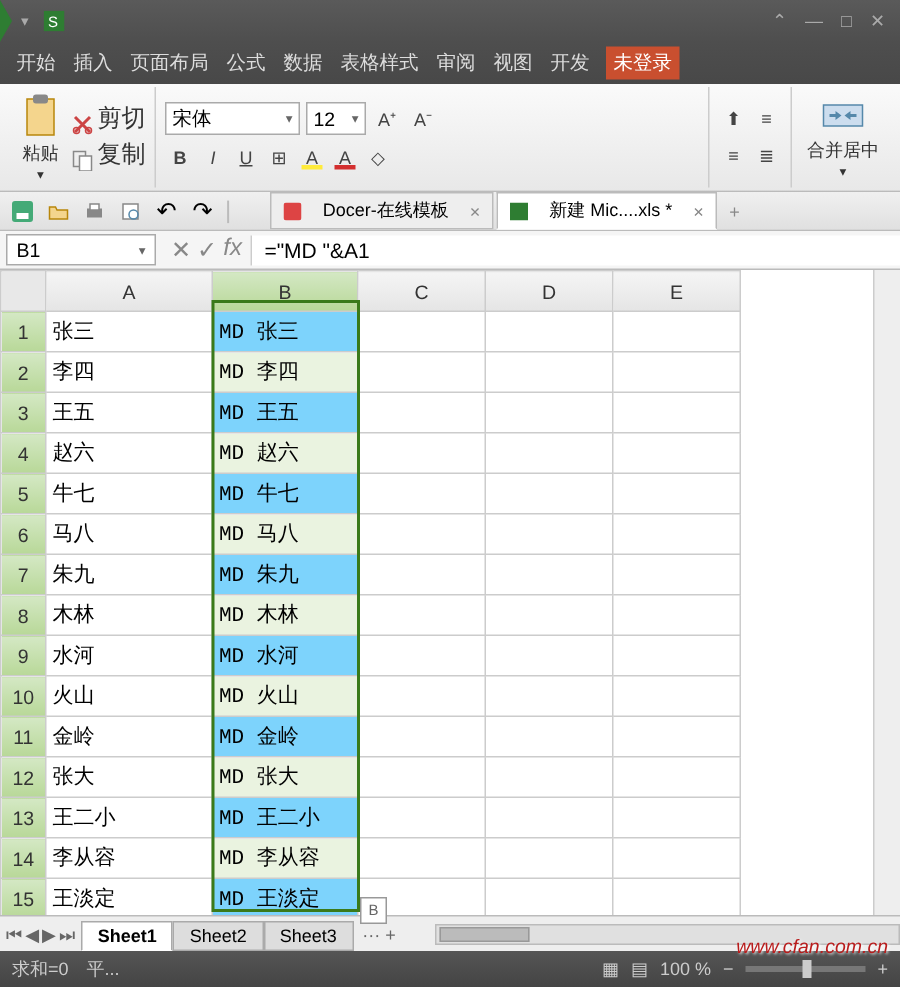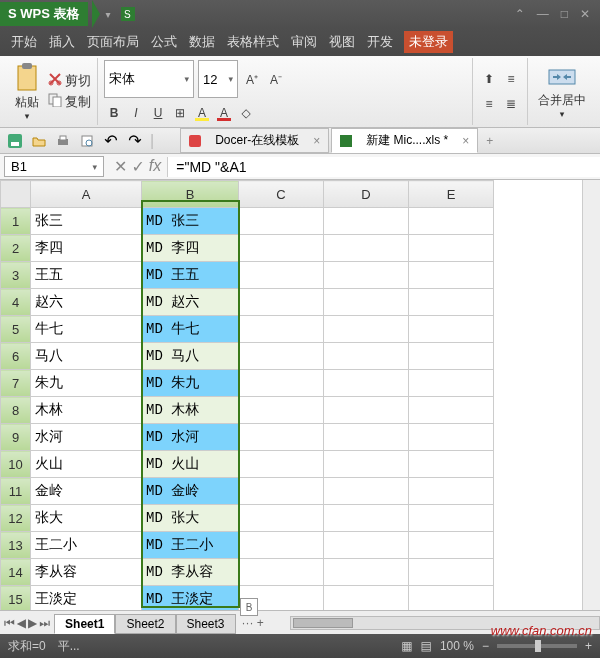--- a/index.html
+++ b/index.html
@@ -11,23 +11,23 @@
 .title-doc{display:flex;align-items:center;gap:4px;flex:1;overflow:hidden}
 .title-doc svg{flex-shrink:0}
 .win-ctrl{display:flex;gap:12px;padding:0 10px;color:#aaa}
 .menubar{height:28px;background:linear-gradient(#4e4e4e,#484848);display:flex;align-items:center;padding:0 6px;font-size:13px;color:#ddd;gap:2px}
 .menubar span{padding:2px 5px}
 .login-btn{background:#c94f2f;color:#fff;padding:3px 7px;margin-left:4px}
 .ribbon{height:72px;background:linear-gradient(#fafafa,#e8e8e8);border-bottom:1px solid #bbb;display:flex;padding:2px 4px}
 .rib-grp{border-right:1px solid #ccc;padding:2px 6px;display:flex;flex-direction:column;justify-content:center;gap:2px}
 .rib-big{display:flex;flex-direction:column;align-items:center;font-size:12px;color:#333;padding:0 4px}
 .rib-big svg{margin-bottom:2px}
-.rib-sm{display:flex;align-items:flex-start;gap:3px;font-size:13px;color:#333}
+.rib-sm{display:flex;align-items:flex-end;gap:3px;font-size:16px;color:#333}
 .font-row{display:flex;gap:4px;align-items:center}
-.font-sel{border:1px solid #aaa;background:#fff;height:38px;font-size:13px;padding:0 4px;display:flex;align-items:center;min-width:90px}
+.font-sel{border:1px solid #aaa;background:#fff;height:22px;font-size:13px;padding:0 4px;display:flex;align-items:center;min-width:90px}
 .font-sel.sz{min-width:40px}
 .dd-arr{margin-left:auto;color:#666;font-size:9px}
 .btn-row{display:flex;gap:2px;margin-top:3px}
 .ico-btn{width:20px;height:20px;display:flex;align-items:center;justify-content:center;font-size:12px;color:#444;border:1px solid transparent}
 .qat{height:26px;background:linear-gradient(#f0f0f0,#e0e0e0);border-bottom:1px solid #bbb;display:flex;align-items:center;padding:0 6px;gap:6px}
 .qat-ico{width:18px;height:18px;display:flex;align-items:center;justify-content:center}
 .doc-tabs{display:flex;margin-left:20px;gap:2px;align-items:center;font-size:12px}
 .doc-tab{padding:3px 8px;background:#eee;border:1px solid #bbb;display:flex;align-items:center;gap:14px}
 .doc-tab.active{background:#fff;border-bottom-color:#fff}
 .namebox-row{height:26px;display:flex;align-items:center;border-bottom:1px solid #bbb;background:#f5f5f5}
@@ -59,21 +59,20 @@
 .status .right{margin-left:auto;display:flex;gap:8px;align-items:center}
 .zoom-slider{width:80px;height:4px;background:#777;position:relative}
 .zoom-slider .th{position:absolute;left:38px;top:-4px;width:6px;height:12px;background:#ccc}
 .watermark{position:absolute;right:8px;bottom:28px;color:#b91c1c;font-size:13px;font-style:italic;text-shadow:1px 1px 2px #fff}
 .small-float{position:absolute;left:240px;top:598px;width:18px;height:18px;background:#fff;border:1px solid #999;font-size:10px;display:flex;align-items:center;justify-content:center;color:#666}
 </style>
 </head>
 <body>
 
 <div class="titlebar">
-  <div class="wps-badge">S WPS 表格</div>
   <div class="wps-badge-tri"></div>
   <span class="title-dd">▾</span>
   <div class="title-doc">
     <svg width="14" height="14">
         <rect width="14" height="14" fill="#2e7d32"></rect>
         <text x="3" y="11" font-size="10" fill="#fff">S</text>
       </svg>
   </div>
   <div class="win-ctrl">
     <span>⌃</span>

